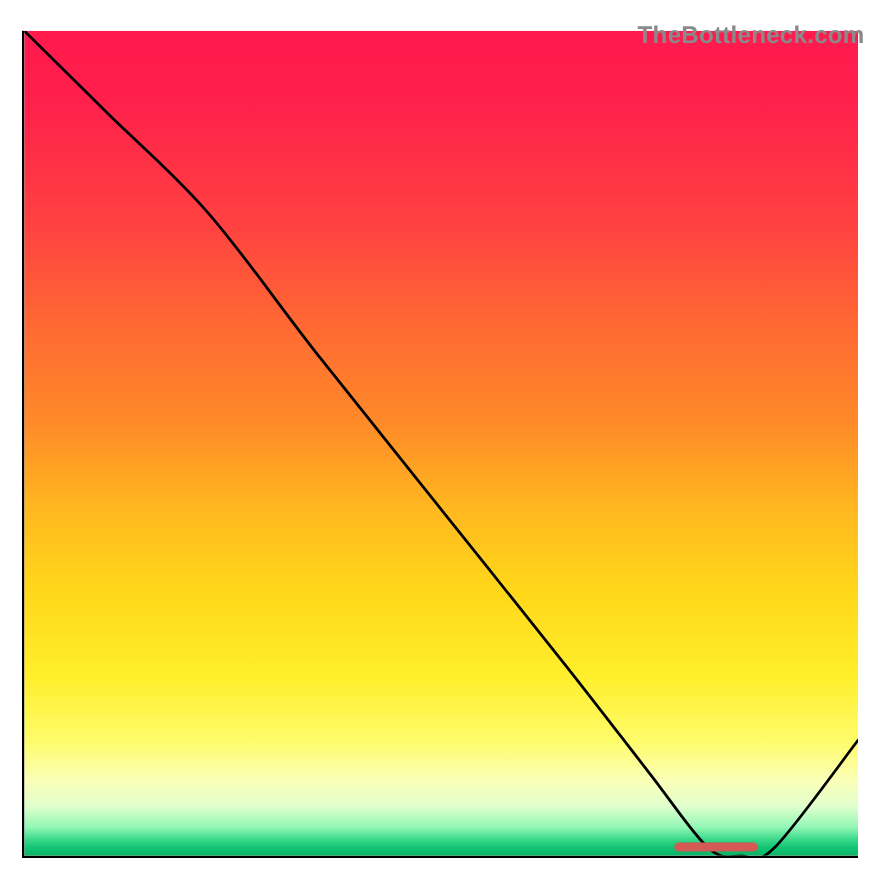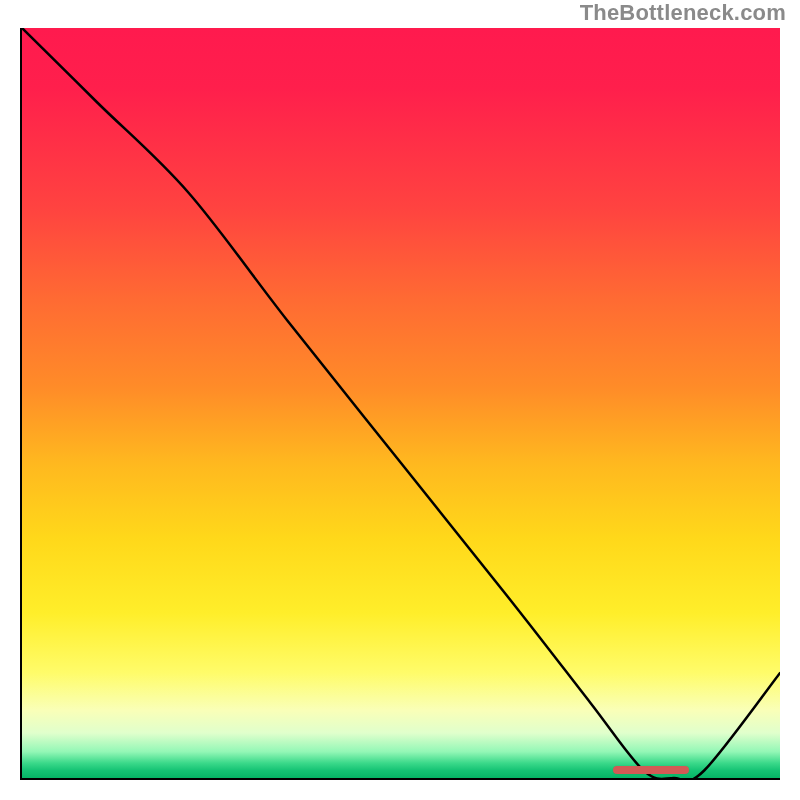--- a/index.html
+++ b/index.html
@@ -11,21 +11,21 @@
     font-family: Arial, Helvetica, sans-serif;
     overflow: hidden;
   }
   .wrap {
     position: relative;
     width: 800px;
     height: 800px;
   }
   .watermark {
     position: absolute;
-    top: 0;
+    top: 19px;
     right: 14px;
     font-size: 22px;
     font-weight: 700;
     color: #8a8a8a;
     letter-spacing: 0.2px;
     z-index: 3;
   }
   .plot-frame {
     position: absolute;
     left: 20px;

